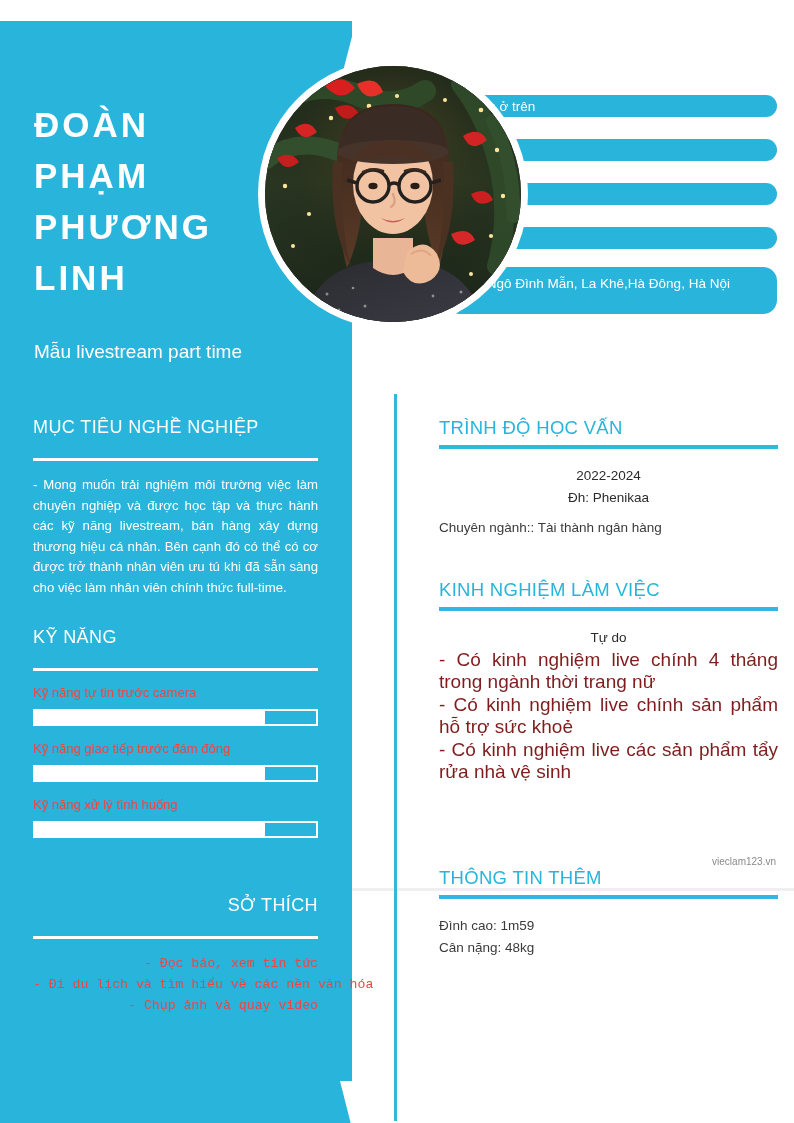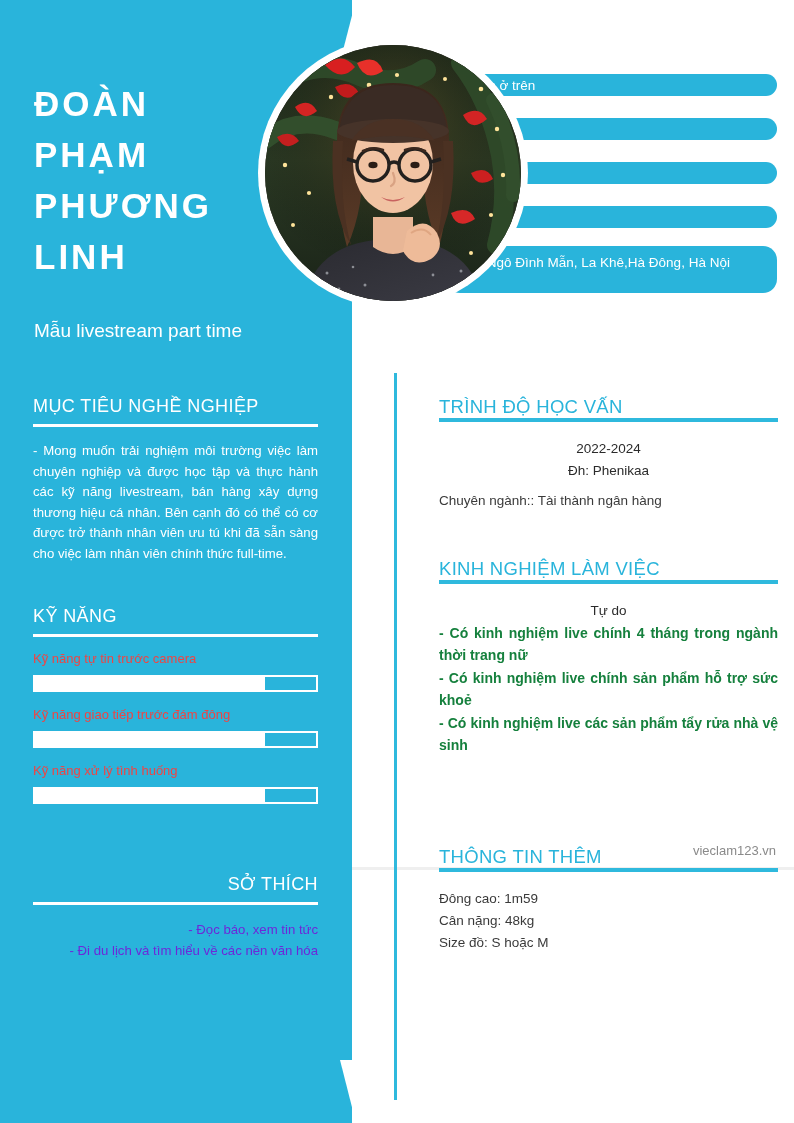--- a/index.html
+++ b/index.html
@@ -11,20 +11,21 @@
     overflow:hidden;
     -webkit-font-smoothing:antialiased;
   }
 
   
   #cv {
     position:relative;
     width:794px;
     height:870px;
     background:#ffffff;
+    margin-top:21px;
   }
 
   
   .left-panel {
     position:absolute;
     left:0; top:0;
     width:352px;
     height:1123px;
     background:#29b4db;
     z-index:1;
@@ -114,31 +115,31 @@
   .pill.p5 { top:246px; left:446px; height:47px; align-items:flex-start; padding-top:7px; }
 
   
   .l-section { position:absolute; left:33px; width:285px; z-index:6; }
   .l-head {
     color:#ffffff;
     font-size:18px;
     letter-spacing:.4px;
     text-transform:uppercase;
     font-weight:400;
-    padding-bottom:7px;
+    padding-bottom:20px;
   }
   .l-rule { height:3px; background:#ffffff; width:285px; margin-bottom:14px; }
 
   .l-body {
     color:#ffffff;
     font-size:13.2px;
     line-height:20.5px;
     text-align:justify;
   }
-  .l-list { color:#6d28d9; font-size:13.2px; line-height:21px; }
+  .l-list { color:#ef4444; font-size:13.2px; line-height:21px;font-family:Liberation Mono, monospace; }
   .l-list div { white-space:nowrap; }
 
   
   .skill { margin-bottom:15px; }
   .skill-label {
     color:#ef4444;
     font-size:13px;
     margin-bottom:9px;
   }
   .bar {
@@ -162,50 +163,51 @@
     z-index:4;
   }
 
   .r-section { position:absolute; left:439px; width:339px; z-index:4; }
   .r-head {
     color:#29b4db;
     font-size:18.5px;
     letter-spacing:.3px;
     text-transform:uppercase;
     font-weight:400;
+    padding-bottom:6px;
   }
   .r-rule { height:3.5px; background:#2fb9dd; width:339px; margin-bottom:16px; }
 
   .r-strong {
     color:#2b2b2b;
     font-size:13.5px;
     font-weight:normal;
     line-height:22px;
     text-align:center;
   }
   .r-text {
     color:#3a3a3a;
     font-size:13.5px;
     line-height:22px;
   }
   .r-just {
-    color:#15803d;
-    font-size:14px;
-    font-weight:bold;
+    color:#7f1d1d;
+    font-size:19px;
+    font-weight:normal;
     line-height:22.5px;
     text-align:justify;
   }
   .r-plain { color:#3a3a3a; font-size:13.5px; line-height:22px; }
   .spacer-8 { height:8px; }
 
   .watermark {
     position:absolute;
-    right:18px; bottom:12px;
+    right:18px; bottom:24px;
     color:#8a8a8a;
-    font-size:13px;
+    font-size:10px;
     z-index:6;
   }
   .bottom-line {
     position:absolute;
     left:352px; bottom:0;
     width:442px; height:3px;
     background:#efefef;
     z-index:3;
   }
 </style>
@@ -383,20 +385,21 @@
       </div>
     </div>
   </div>
 
   <div class="l-section" style="top:874px;text-align:right;">
     <div class="l-head">SỞ THÍCH</div>
     <div class="l-rule"></div>
     <div class="l-list">
       <div>- Đọc báo, xem tin tức</div>
       <div>- Đi du lịch và tìm hiểu về các nền văn hóa</div>
+      <div>- Chụp ảnh và quay video</div>
     </div>
   </div>
 
   <div class="divider"></div>
 
   <div class="r-section" style="top:396px;">
     <div class="r-head">TRÌNH ĐỘ HỌC VẤN</div>
     <div class="r-rule"></div>
     <div class="r-strong">2022-2024</div>
     <div class="r-strong">Đh: Phenikaa</div>
@@ -409,20 +412,19 @@
     <div class="r-rule"></div>
     <div class="r-strong">Tự do</div>
     <div class="r-just">- Có kinh nghiệm live chính 4 tháng trong ngành thời trang nữ</div>
     <div class="r-just">- Có kinh nghiệm live chính sản phẩm hỗ trợ sức khoẻ</div>
     <div class="r-just">- Có kinh nghiệm live các sản phẩm tẩy rửa nhà vệ sinh</div>
   </div>
 
   <div class="r-section" style="top:846px;">
     <div class="r-head">THÔNG TIN THÊM</div>
     <div class="r-rule"></div>
-    <div class="r-plain">Đông cao:  1m59</div>
+    <div class="r-plain">Đình cao:  1m59</div>
     <div class="r-plain">Cân nặng: 48kg</div>
-    <div class="r-plain">Size đồ: S hoặc M</div>
   </div>
 
   <div class="bottom-line"></div>
   <div class="watermark">vieclam123.vn</div>
 </div>
 
 </body></html>

